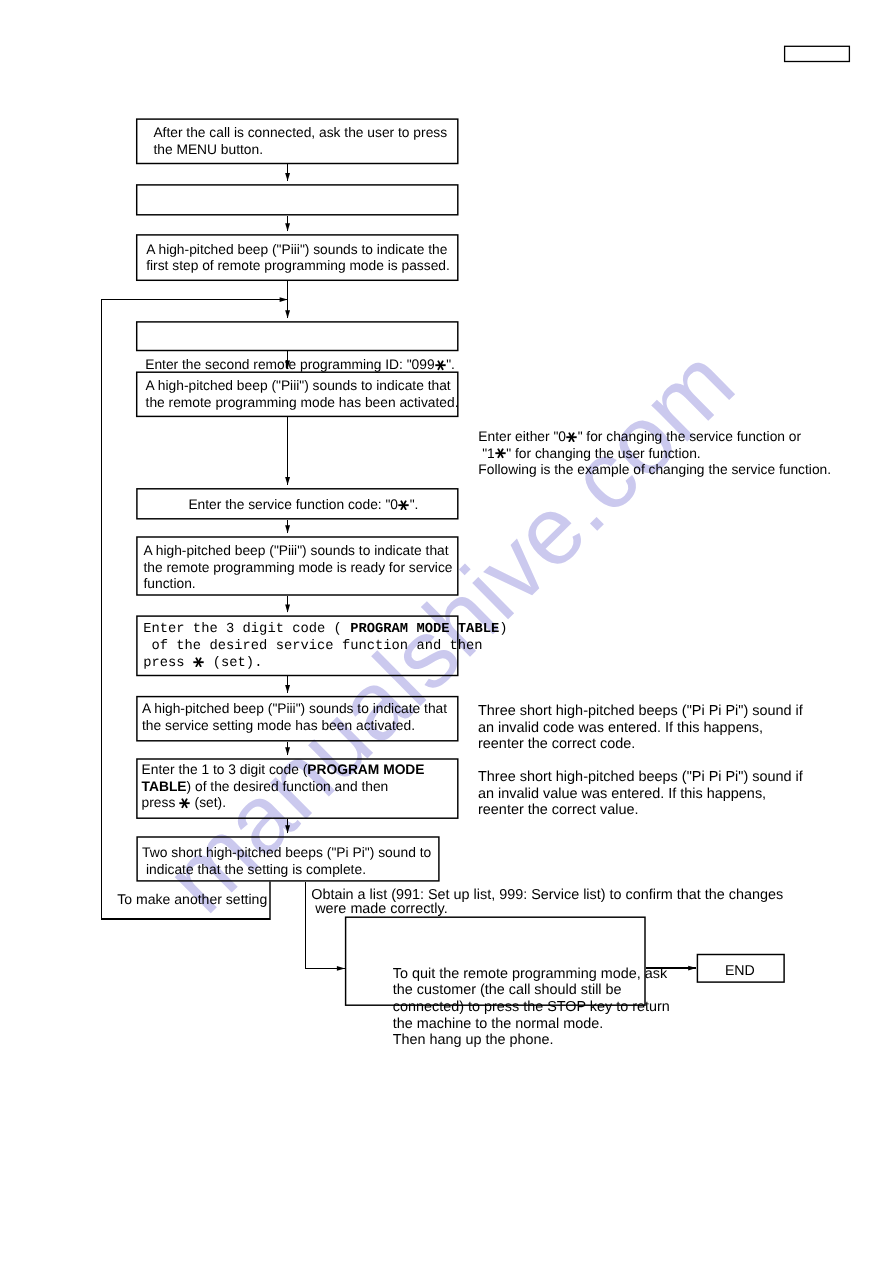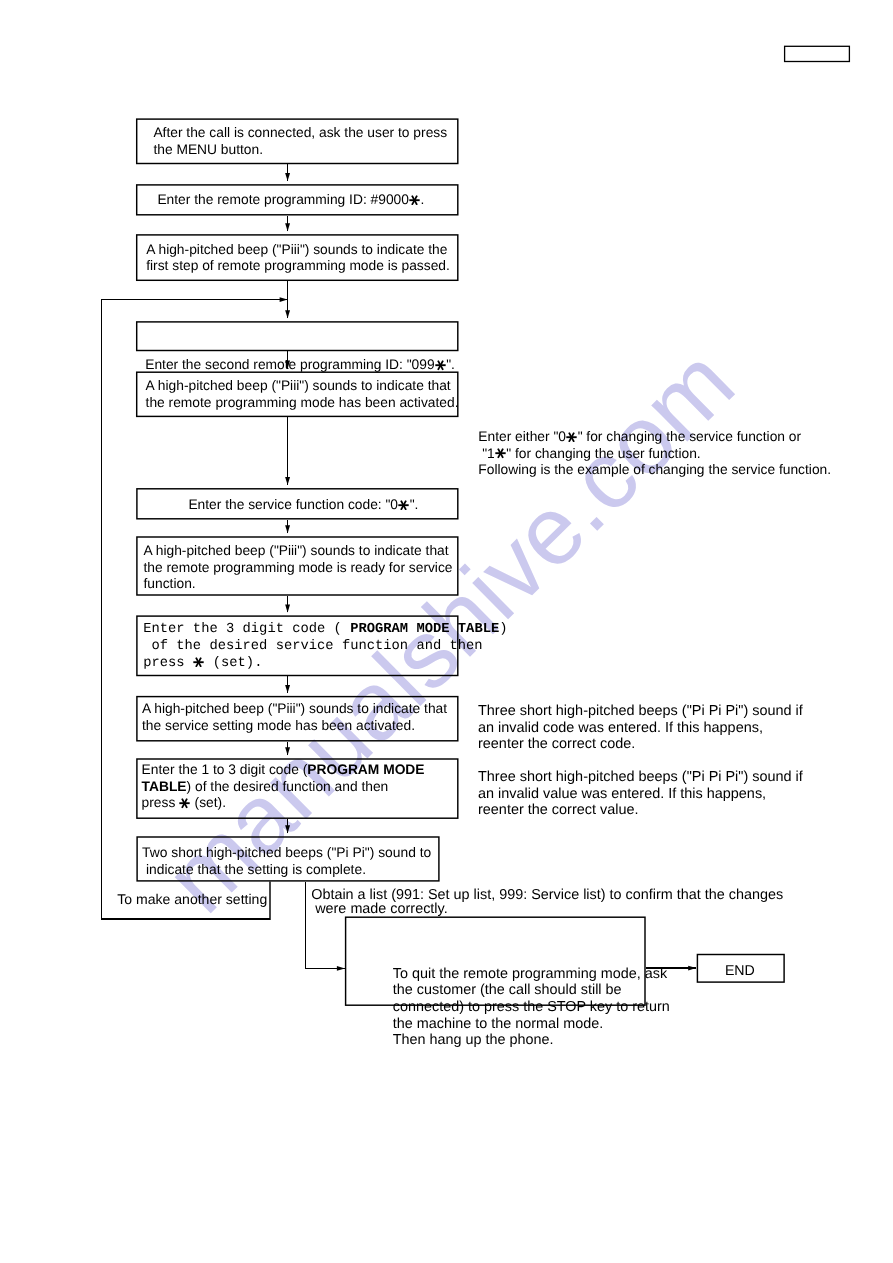--- a/index.html
+++ b/index.html
@@ -72,29 +72,20 @@
       <line x1="645.7" y1="968.1" x2="696.2" y2="968.1" shape-rendering="crispEdges"></line>
       <polygon points="696.2,968.1 688.2,965.65 688.2,970.5500000000001" stroke="none"></polygon>
     </g>
   </svg>
   <div class="box" style="left:784px;top:46px;width:65.5px;height:15.5px;">
       <span class="tx" style="left:4px;top:0px;font-size:11px;"></span>
     </div>
   <div class="box" style="left:136.0px;top:118.4px;width:322.5px;height:64px;">
     <div class="tx" style="left:17.4px;top:7.0px;font-size:13.8px;line-height:16.55px;"><span>After the call is connected, ask the user to press</span><br><span>the MENU button.</span></div>
   </div>
-  <div class="box" style="left:136.0px;top:184.2px;width:322.5px;height:31.3px;">
-    <div class="tx" style="left:21.4px;top:7.8px;font-size:13.8px;line-height:16.55px;"><span>Enter the remote programming ID: #9000<span class="ast"><svg viewBox="0 0 24 24" width="11.0" height="10.4" preserveAspectRatio="none">
-              <g stroke="#000" stroke-linecap="butt">
-                <line x1="0.7" y1="12" x2="23.3" y2="12" stroke-width="4.3"></line>
-                <line x1="6.5" y1="1.3" x2="17.5" y2="22.7" stroke-width="3.9"></line>
-                <line x1="17.5" y1="1.3" x2="6.5" y2="22.7" stroke-width="3.9"></line>
-              </g>
-            </svg></span>.</span></div>
-  </div>
   <div class="box" style="left:136.0px;top:234.2px;width:322.5px;height:46.8px;">
     <div class="tx" style="left:10.2px;top:7.6px;font-size:13.8px;line-height:16.55px;"><span>A high-pitched beep ("Piii") sounds to indicate the</span><br><span>first step of remote programming mode is passed.</span></div>
   </div>
   <div class="box" style="left:136.0px;top:321.2px;width:322.5px;height:30.0px;margin-top:28px;">
     <div class="tx" style="left:9.2px;top:8.2px;font-size:13.8px;line-height:16.55px;"><span>Enter the second remote programming ID: "099<span class="ast"><svg viewBox="0 0 24 24" width="11.0" height="10.4" preserveAspectRatio="none">
               <g stroke="#000" stroke-linecap="butt">
                 <line x1="0.7" y1="12" x2="23.3" y2="12" stroke-width="4.3"></line>
                 <line x1="6.5" y1="1.3" x2="17.5" y2="22.7" stroke-width="3.9"></line>
                 <line x1="17.5" y1="1.3" x2="6.5" y2="22.7" stroke-width="3.9"></line>
               </g>

